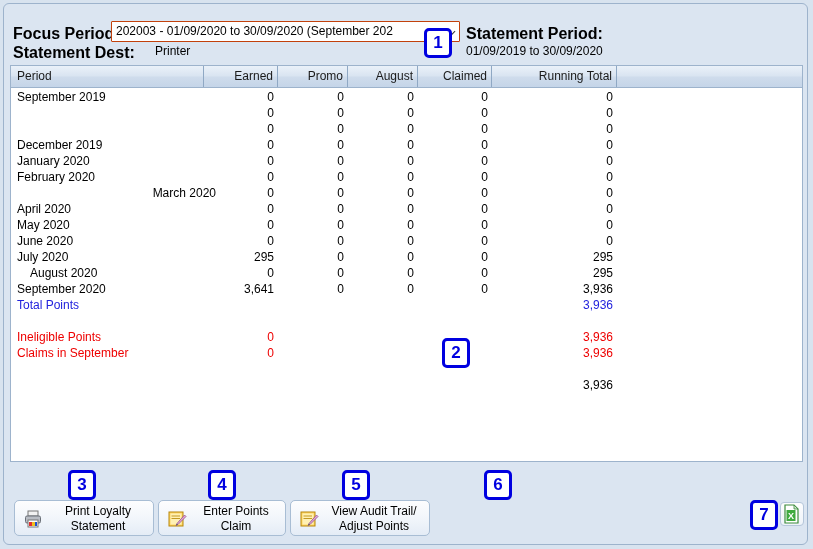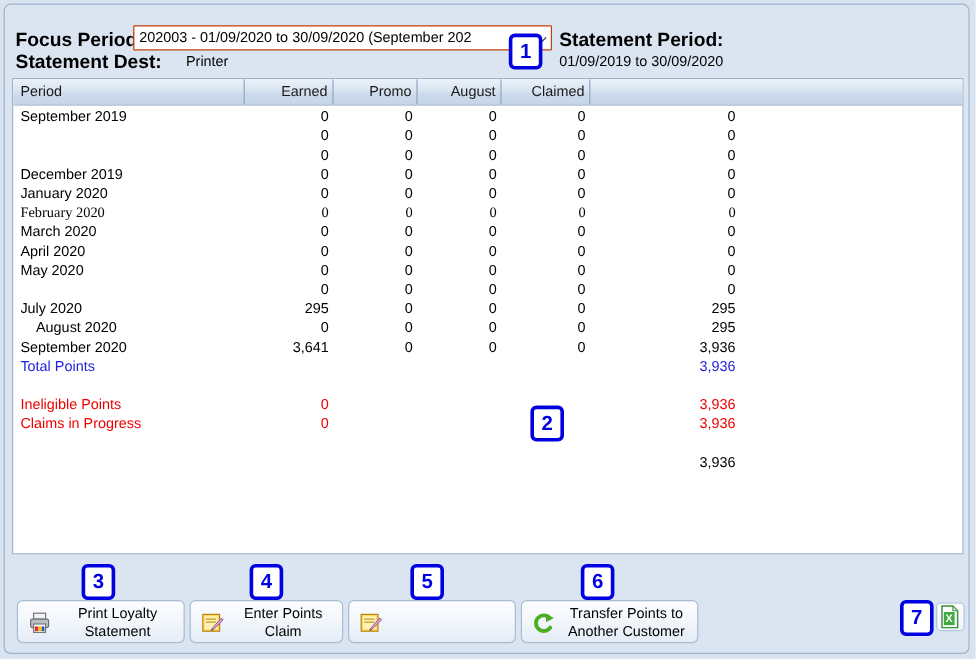--- a/index.html
+++ b/index.html
@@ -173,20 +173,21 @@
   </div>
 
   <div id="grid-panel">
 
     <div id="grid-header">
       <div class="hcell first" style="left:0px;width:193px;">Period</div>
       <div class="hcell num" style="left:193px;width:74px;">Earned</div>
       <div class="hcell num" style="left:267px;width:70px;">Promo</div>
       <div class="hcell num" style="left:337px;width:70px;">August</div>
       <div class="hcell num" style="left:407px;width:74px;">Claimed</div>
+      <div class="hcell num" style="left:481px;width:125px;">Running Total</div>
       <div class="filler" style="left:606px;width:187px;"></div>
     </div>
 
     <div id="grid-body">
         <div class="row" style="top: 23px;">
           <div class="c first blk" style="left: 0px; width: 193px;">September 2019</div>
           <div class="c num blk" style="left: 193px; width: 74px;">0</div>
           <div class="c num blk" style="left: 267px; width: 70px;">0</div>
           <div class="c num blk" style="left: 337px; width: 70px;">0</div>
           <div class="c num blk" style="left: 407px; width: 74px;">0</div>
@@ -215,30 +216,30 @@
           <div class="c num blk" style="left: 481px; width: 125px;">0</div>
         </div>
         <div class="row" style="top: 87px;">
           <div class="c first blk" style="left: 0px; width: 193px;">January 2020</div>
           <div class="c num blk" style="left: 193px; width: 74px;">0</div>
           <div class="c num blk" style="left: 267px; width: 70px;">0</div>
           <div class="c num blk" style="left: 337px; width: 70px;">0</div>
           <div class="c num blk" style="left: 407px; width: 74px;">0</div>
           <div class="c num blk" style="left: 481px; width: 125px;">0</div>
         </div>
-        <div class="row" style="top: 103px; font-family: Liberation Serif, serif;">
+        <div class="row" style="top: 103px;">
           <div class="c first blk" style="left: 0px; width: 193px;">February 2020</div>
           <div class="c num blk" style="left: 193px; width: 74px;">0</div>
           <div class="c num blk" style="left: 267px; width: 70px;">0</div>
           <div class="c num blk" style="left: 337px; width: 70px;">0</div>
           <div class="c num blk" style="left: 407px; width: 74px;">0</div>
           <div class="c num blk" style="left: 481px; width: 125px;">0</div>
         </div>
         <div class="row" style="top: 119px;">
-          <div class="c first blk" style="left: 0px; width: 193px;">March 2020</div>
+          <div class="c first blk" style="left: 16px; width: 193px; text-align: right;">March 2020</div>
           <div class="c num blk" style="left: 193px; width: 74px;">0</div>
           <div class="c num blk" style="left: 267px; width: 70px;">0</div>
           <div class="c num blk" style="left: 337px; width: 70px;">0</div>
           <div class="c num blk" style="left: 407px; width: 74px;">0</div>
           <div class="c num blk" style="left: 481px; width: 125px;">0</div>
         </div>
         <div class="row" style="top: 135px;">
           <div class="c first blk" style="left: 0px; width: 193px;">April 2020</div>
           <div class="c num blk" style="left: 193px; width: 74px;">0</div>
           <div class="c num blk" style="left: 267px; width: 70px;">0</div>
@@ -248,20 +249,21 @@
         </div>
         <div class="row" style="top: 151px;">
           <div class="c first blk" style="left: 0px; width: 193px;">May 2020</div>
           <div class="c num blk" style="left: 193px; width: 74px;">0</div>
           <div class="c num blk" style="left: 267px; width: 70px;">0</div>
           <div class="c num blk" style="left: 337px; width: 70px;">0</div>
           <div class="c num blk" style="left: 407px; width: 74px;">0</div>
           <div class="c num blk" style="left: 481px; width: 125px;">0</div>
         </div>
         <div class="row" style="top: 167px;">
+          <div class="c first blk" style="left: 0px; width: 193px;">June 2020</div>
           <div class="c num blk" style="left: 193px; width: 74px;">0</div>
           <div class="c num blk" style="left: 267px; width: 70px;">0</div>
           <div class="c num blk" style="left: 337px; width: 70px;">0</div>
           <div class="c num blk" style="left: 407px; width: 74px;">0</div>
           <div class="c num blk" style="left: 481px; width: 125px;">0</div>
         </div>
         <div class="row" style="top: 183px;">
           <div class="c first blk" style="left: 0px; width: 193px;">July 2020</div>
           <div class="c num blk" style="left: 193px; width: 74px;">295</div>
           <div class="c num blk" style="left: 267px; width: 70px;">0</div>
@@ -288,21 +290,21 @@
         <div class="row" style="top: 231px;">
           <div class="c first blue" style="left: 0px; width: 193px;">Total Points</div>
           <div class="c num blue" style="left: 481px; width: 125px;">3,936</div>
         </div>
         <div class="row" style="top: 263px;">
           <div class="c first red" style="left: 0px; width: 193px;">Ineligible Points</div>
           <div class="c num red" style="left: 193px; width: 74px;">0</div>
           <div class="c num red" style="left: 481px; width: 125px;">3,936</div>
         </div>
         <div class="row" style="top: 279px;">
-          <div class="c first red" style="left: 0px; width: 193px;">Claims in Progress</div>
+          <div class="c first red" style="left: 0px; width: 193px;">Claims in September</div>
           <div class="c num red" style="left: 193px; width: 74px;">0</div>
           <div class="c num red" style="left: 481px; width: 125px;">3,936</div>
         </div>
         <div class="row" style="top: 311px;">
           <div class="c num blk" style="left: 481px; width: 125px;">3,936</div>
         </div>
       </div>
 
   </div>
 
@@ -355,34 +357,26 @@
       <span class="ticon">
         <svg width="20" height="20" viewBox="0 0 20 20">
           <rect x="2" y="3" width="14" height="14" fill="#ffd966" stroke="#b8860b" stroke-width="1"></rect>
           <rect x="3.5" y="4.5" width="11" height="11" fill="#fff0b3" stroke="none"></rect>
           <line x1="4.5" y1="7" x2="13" y2="7" stroke="#c49a24" stroke-width="1"></line>
           <line x1="4.5" y1="9.5" x2="13" y2="9.5" stroke="#c49a24" stroke-width="1"></line>
           <polygon points="17.5,6 19,7.5 11,15.5 9,16.5 10,14.5" fill="#e8a0d8" stroke="#8a5a86" stroke-width="0.8"></polygon>
           <polygon points="9,16.5 10,14.5 11,15.5" fill="#5a5a5a"></polygon>
         </svg>
       </span>
-    </div>
-
-    <div class="tbtn" id="btn-transfer">
-      <span class="ticon">
-        <svg width="20" height="20" viewBox="0 0 20 20">
-          <path d="M15 6 A6.5 6.5 0 1 0 15.5 14" fill="none" stroke="#4caf23" stroke-width="3.2" stroke-linecap="round"></path>
-          <polygon points="12,2.5 18.5,6 12,9.5" fill="#4caf23"></polygon>
-        </svg>
-      </span>
       <span class="tlabel">
-        <span>Transfer Points to</span><br>
-        <span>Another Customer</span>
-      </span>
-    </div>
+        <span>View Audit Trail/</span><br>
+        <span>Adjust Points</span>
+      </span>
+    </div>
+
 
     <div id="btn-excel" title="Export to Excel">
       <span>
         <svg width="22" height="22" viewBox="0 0 22 22">
           <polygon points="4,2 13,2 17,6 17,20 4,20" fill="#ffffff" stroke="#3c8c3c" stroke-width="1.2"></polygon>
           <polygon points="13,2 17,6 13,6" fill="#cfe8cf" stroke="#3c8c3c" stroke-width="0.8"></polygon>
           <rect x="5.5" y="7" width="9" height="11" fill="#3faa3f"></rect>
           <text x="10" y="15.6" font-family="Liberation Sans, sans-serif" font-size="9" font-weight="bold" fill="#ffffff" text-anchor="middle">X</text>
         </svg>
       </span>

